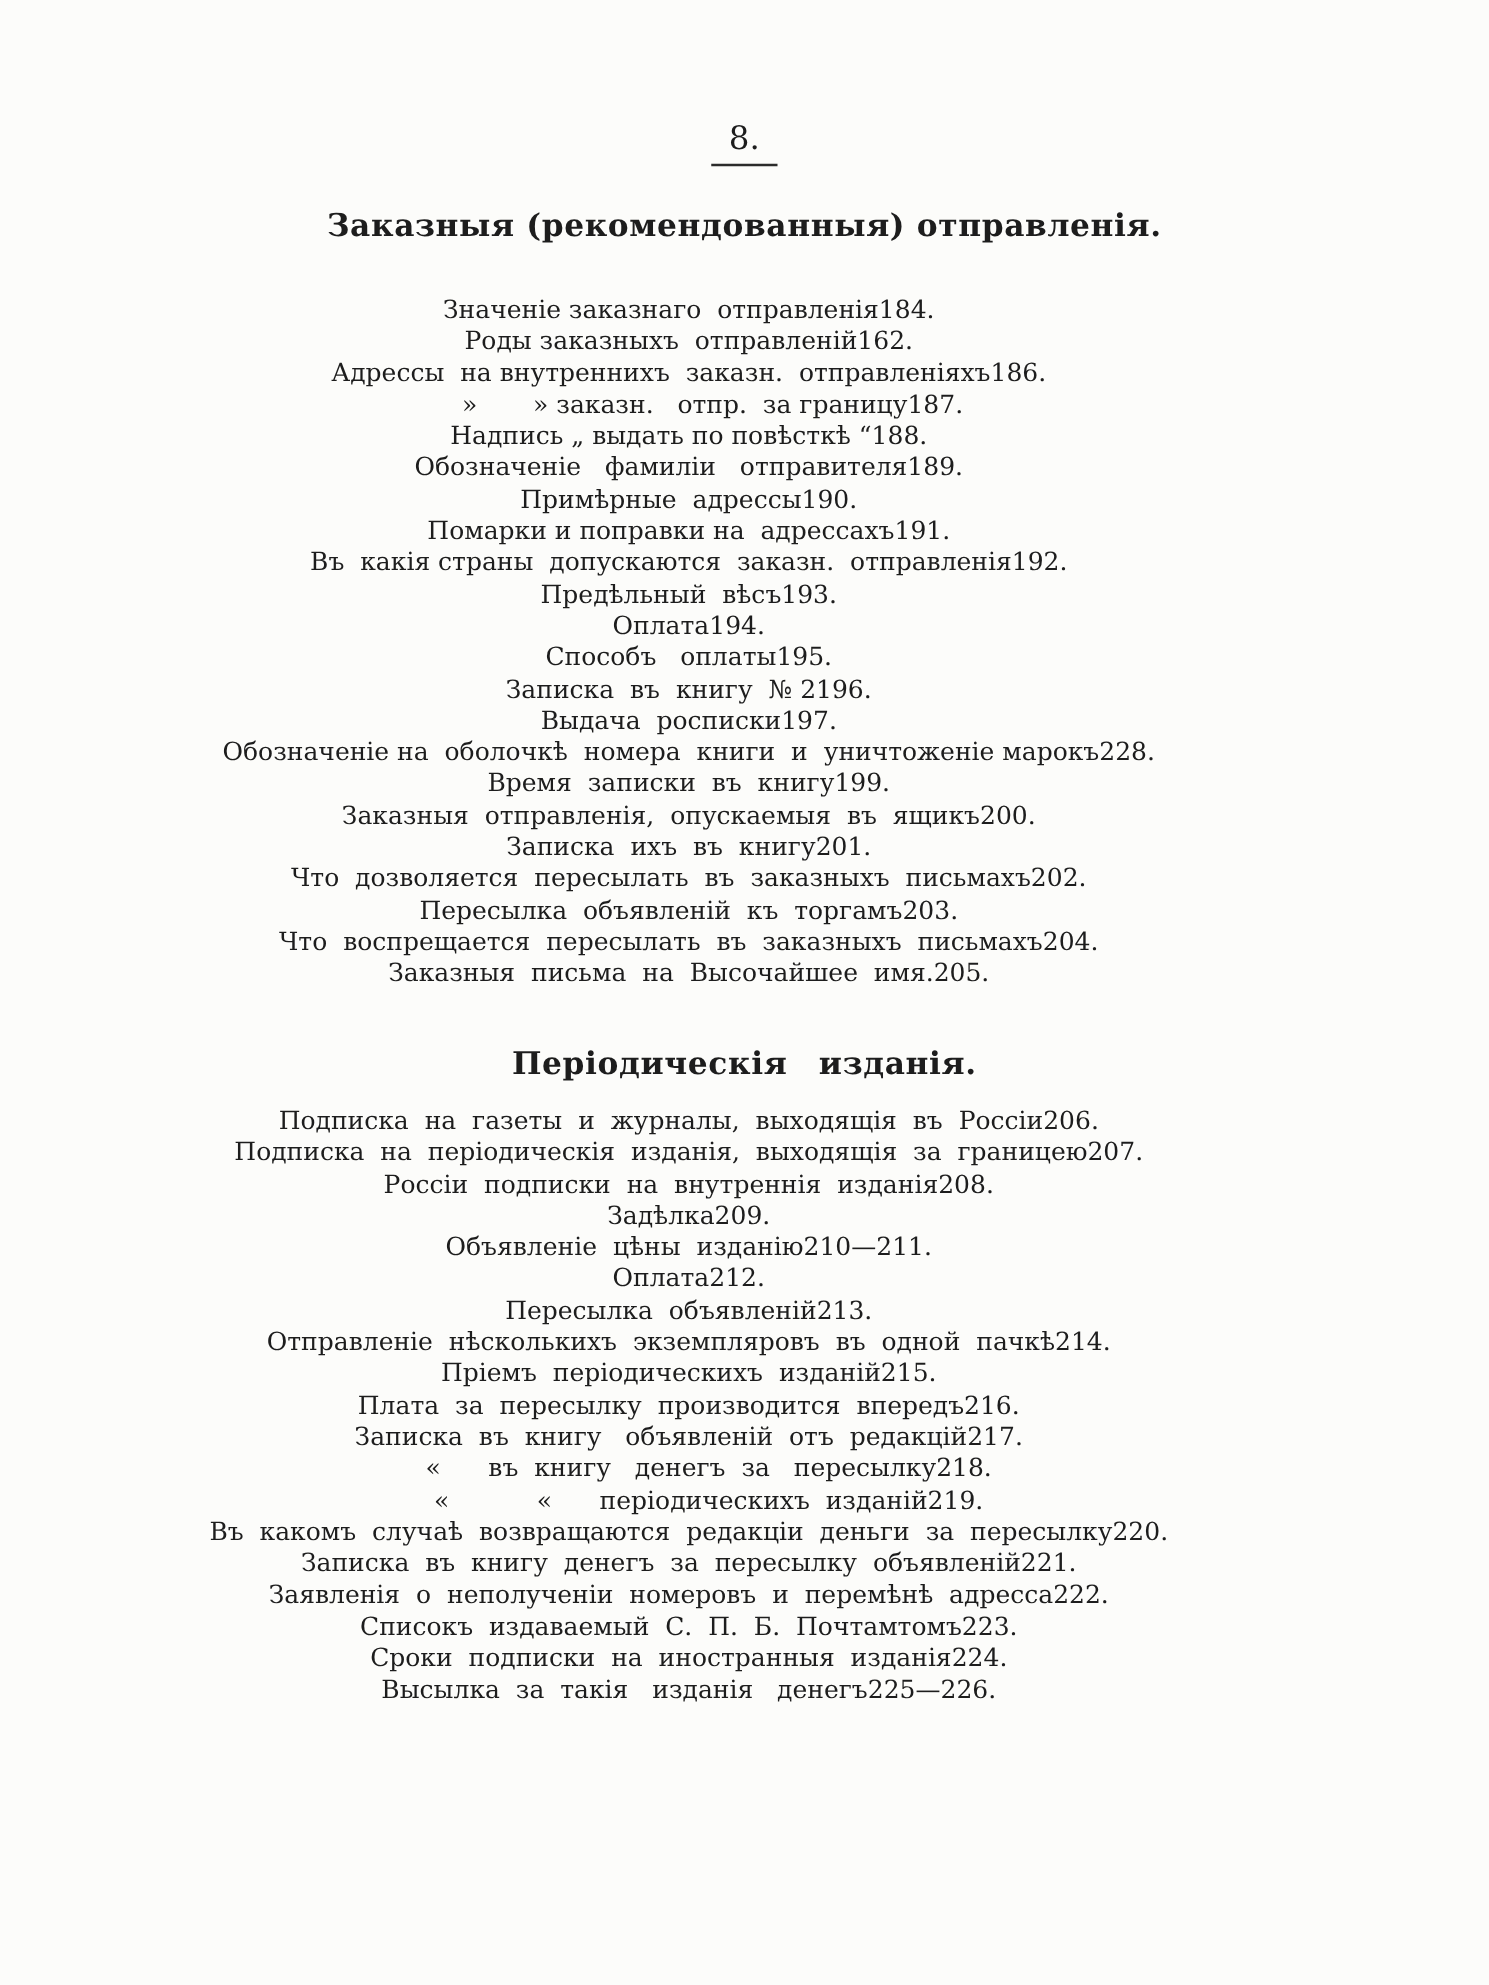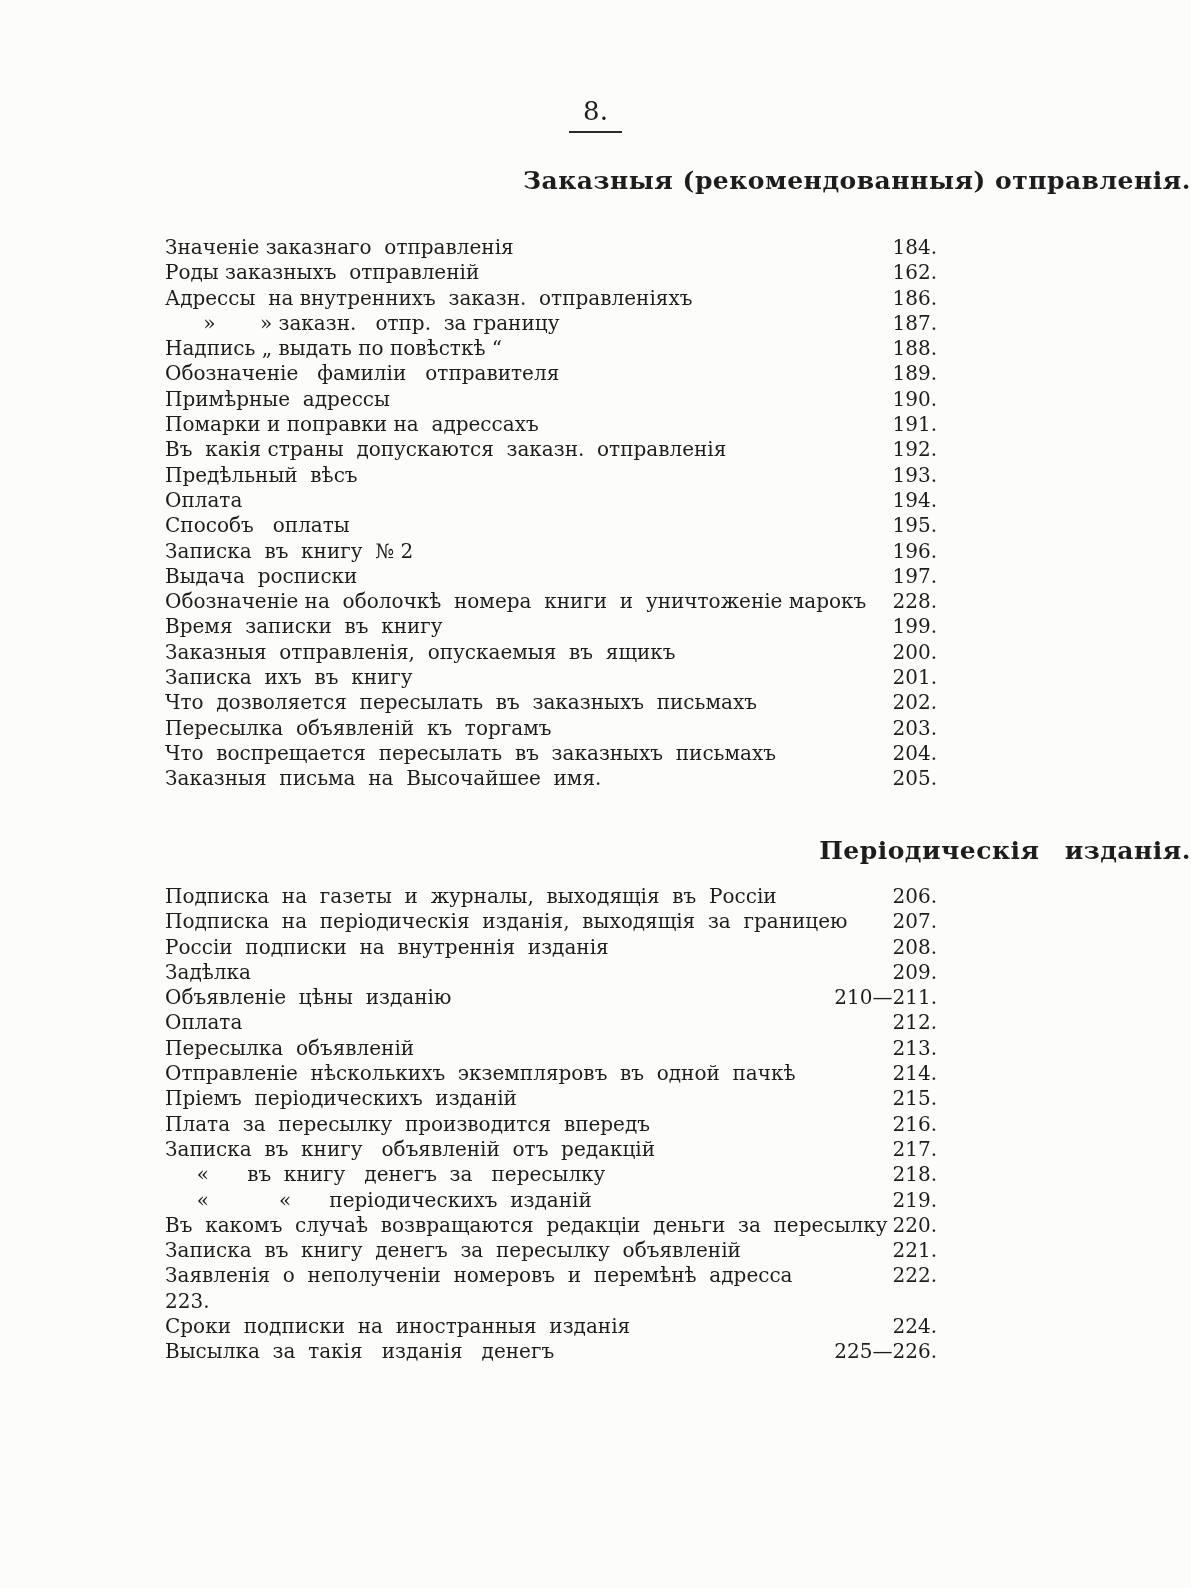--- a/index.html
+++ b/index.html
@@ -24,38 +24,38 @@
     display: inline-block;
     font-size: 26px;
     padding: 0 14px 5px 14px;
     border-bottom: 2px solid #2b2b2b;
   }
   .section-title {
     position: absolute;
     left: 0;
     width: 100%;
     margin: 0;
-    text-align: right;
+    text-align: center;
     font-size: 25px;
     font-weight: bold;
     letter-spacing: 0.5px;
   }
   #title-1 { top: 166px; }
   #title-2 { top: 836px; word-spacing: 16px; }
   .toc {
     position: absolute;
     left: 165px;
     width: 772px;
     font-size: 20px;
   }
   #toc-1 { top: 235px; }
   #toc-2 { top: 884px; }
   .row {
     display: flex;
-    justify-content: space-between;
+    justify-content: center;
     align-items: baseline;
     height: 25.3px;
   }
   .label { white-space: pre; }
   .pagenum { white-space: pre; text-align: right; }
 </style>
 </head>
 <body>
 
 <div class="page">
@@ -218,20 +218,21 @@
       </div>
       <div class="row">
         <span class="label">Записка  въ  книгу  денегъ  за  пересылку  объявленій</span>
         <span class="pagenum">221.</span>
       </div>
       <div class="row">
         <span class="label">Заявленія  о  неполученіи  номеровъ  и  перемѣнѣ  адресса</span>
         <span class="pagenum">222.</span>
       </div>
       <div class="row">
+        <span class="label">Списокъ  издаваемый  С.  П.  Б.  Почтамтомъ</span>
         <span class="pagenum">223.</span>
       </div>
       <div class="row">
         <span class="label">Сроки  подписки  на  иностранныя  изданія</span>
         <span class="pagenum">224.</span>
       </div>
       <div class="row">
         <span class="label">Высылка  за  такія   изданія   денегъ</span>
         <span class="pagenum">225—226.</span>
       </div>

